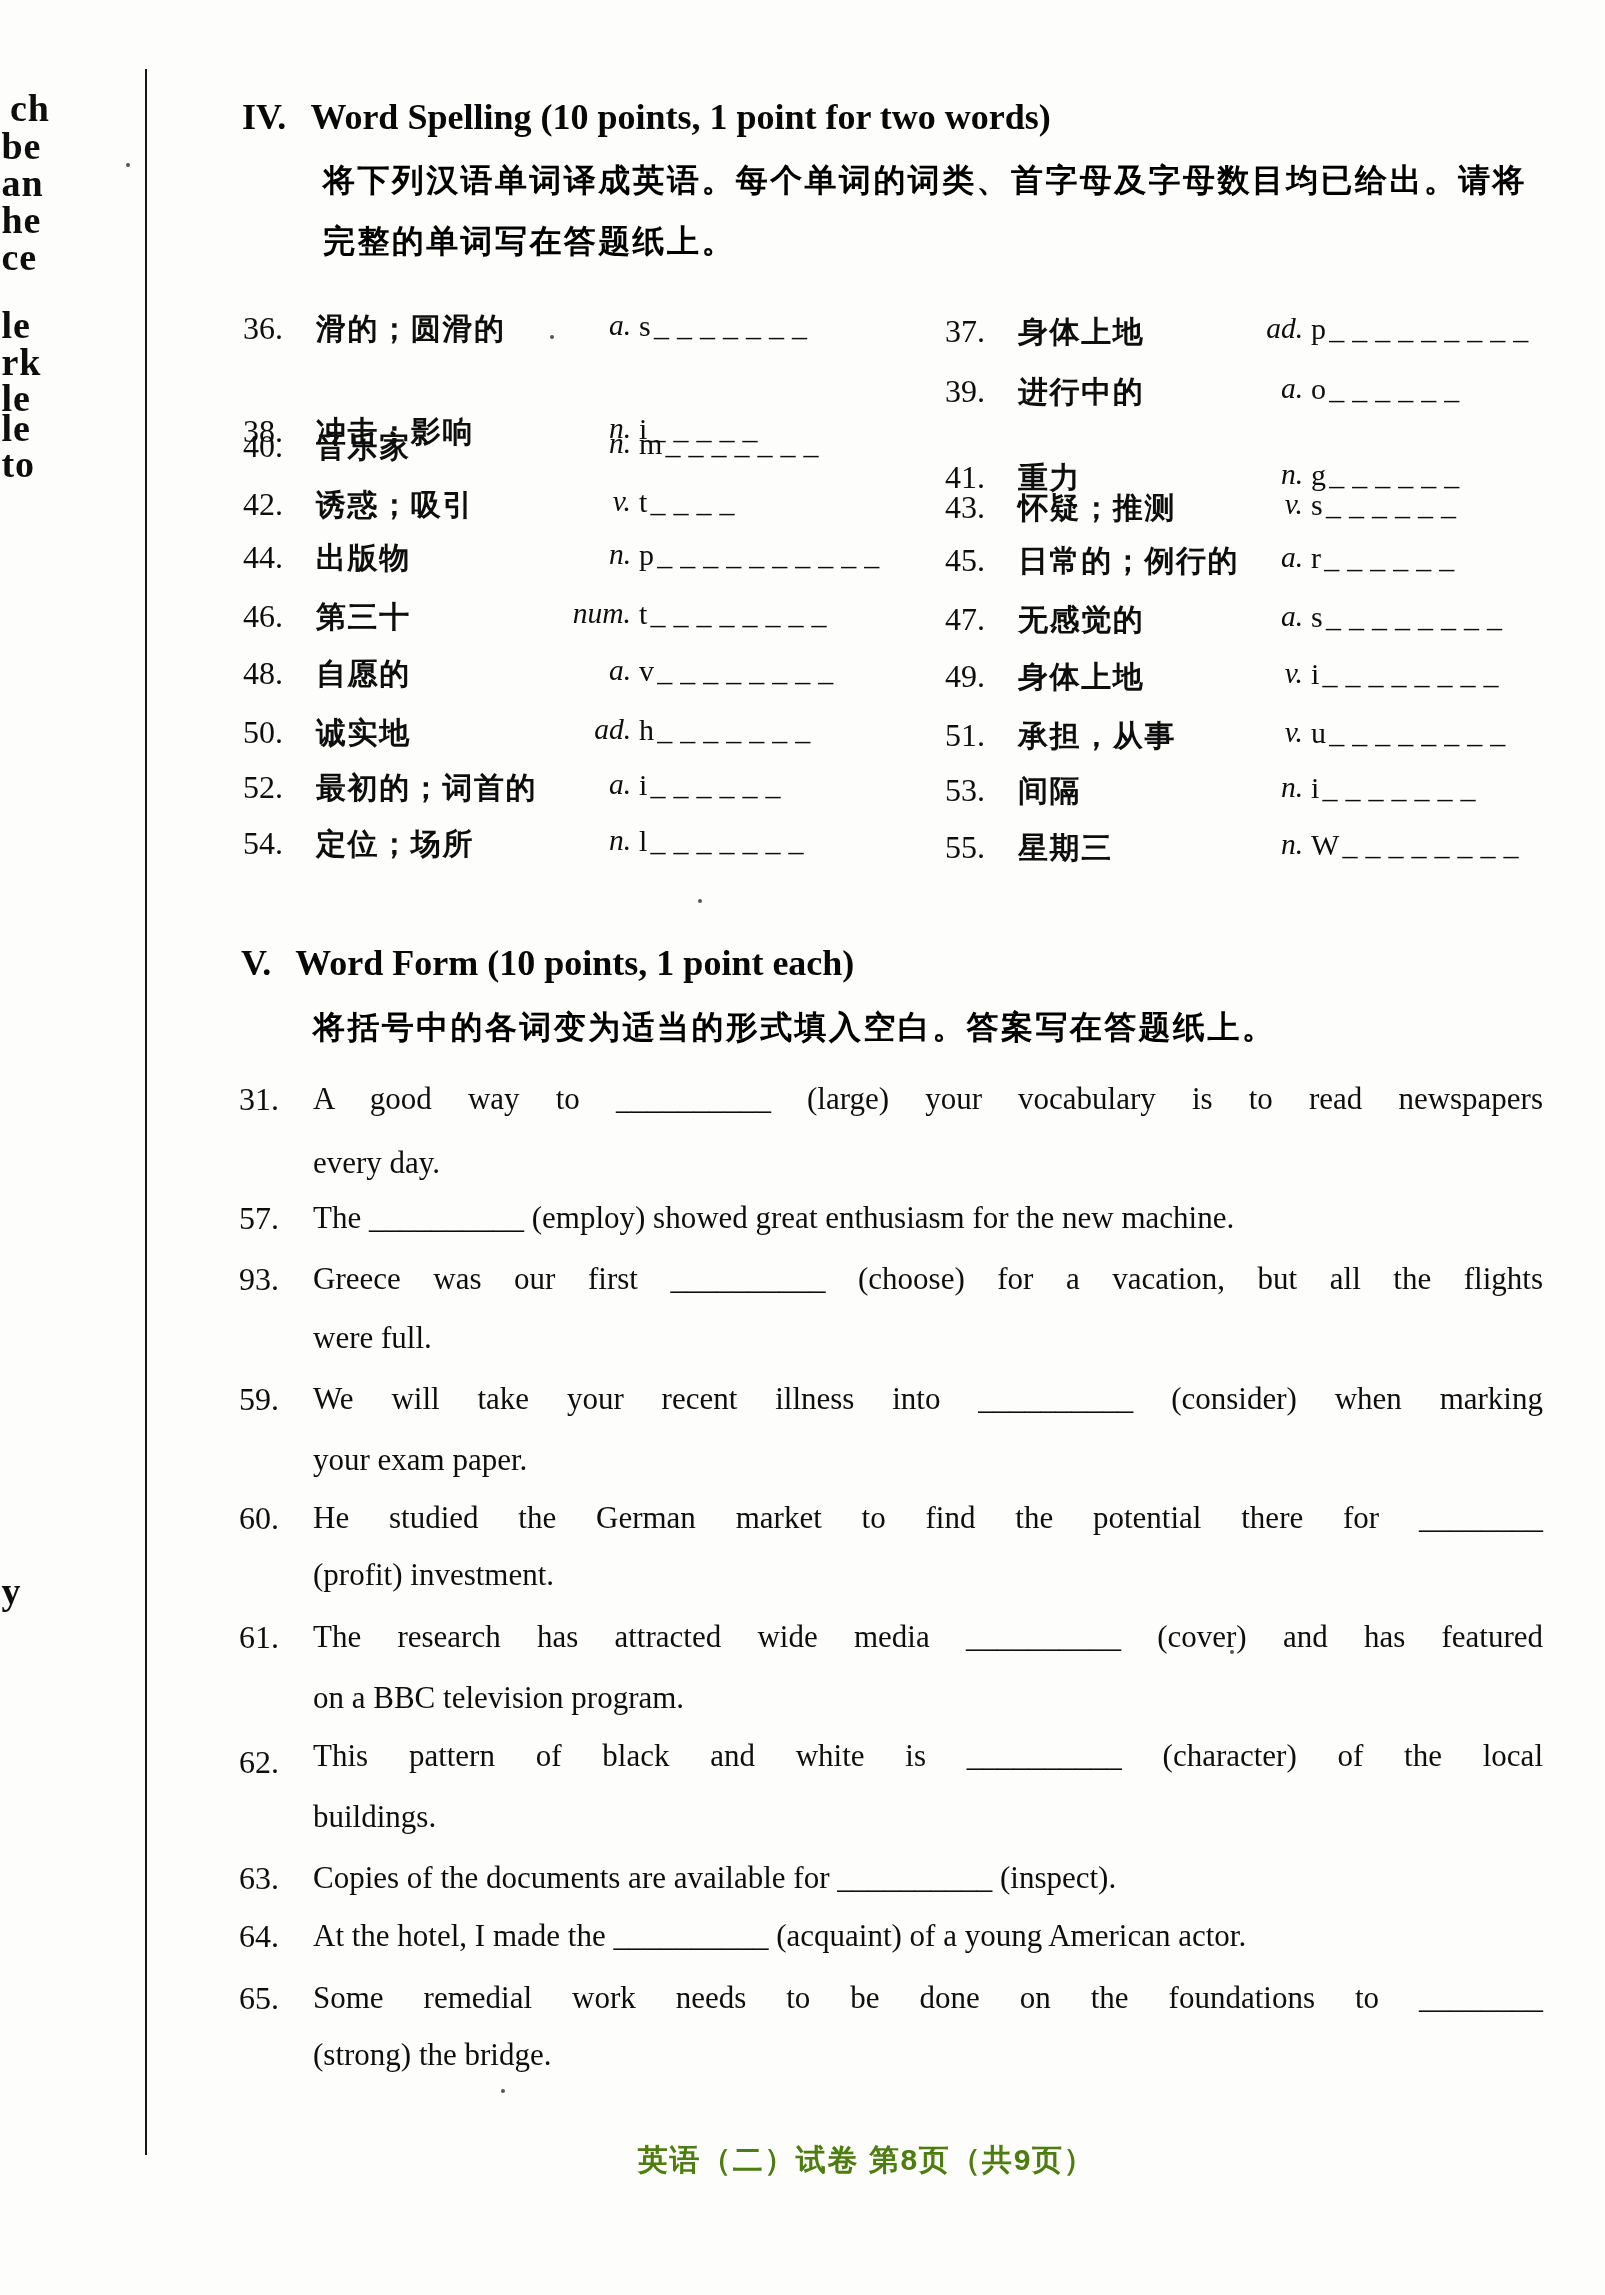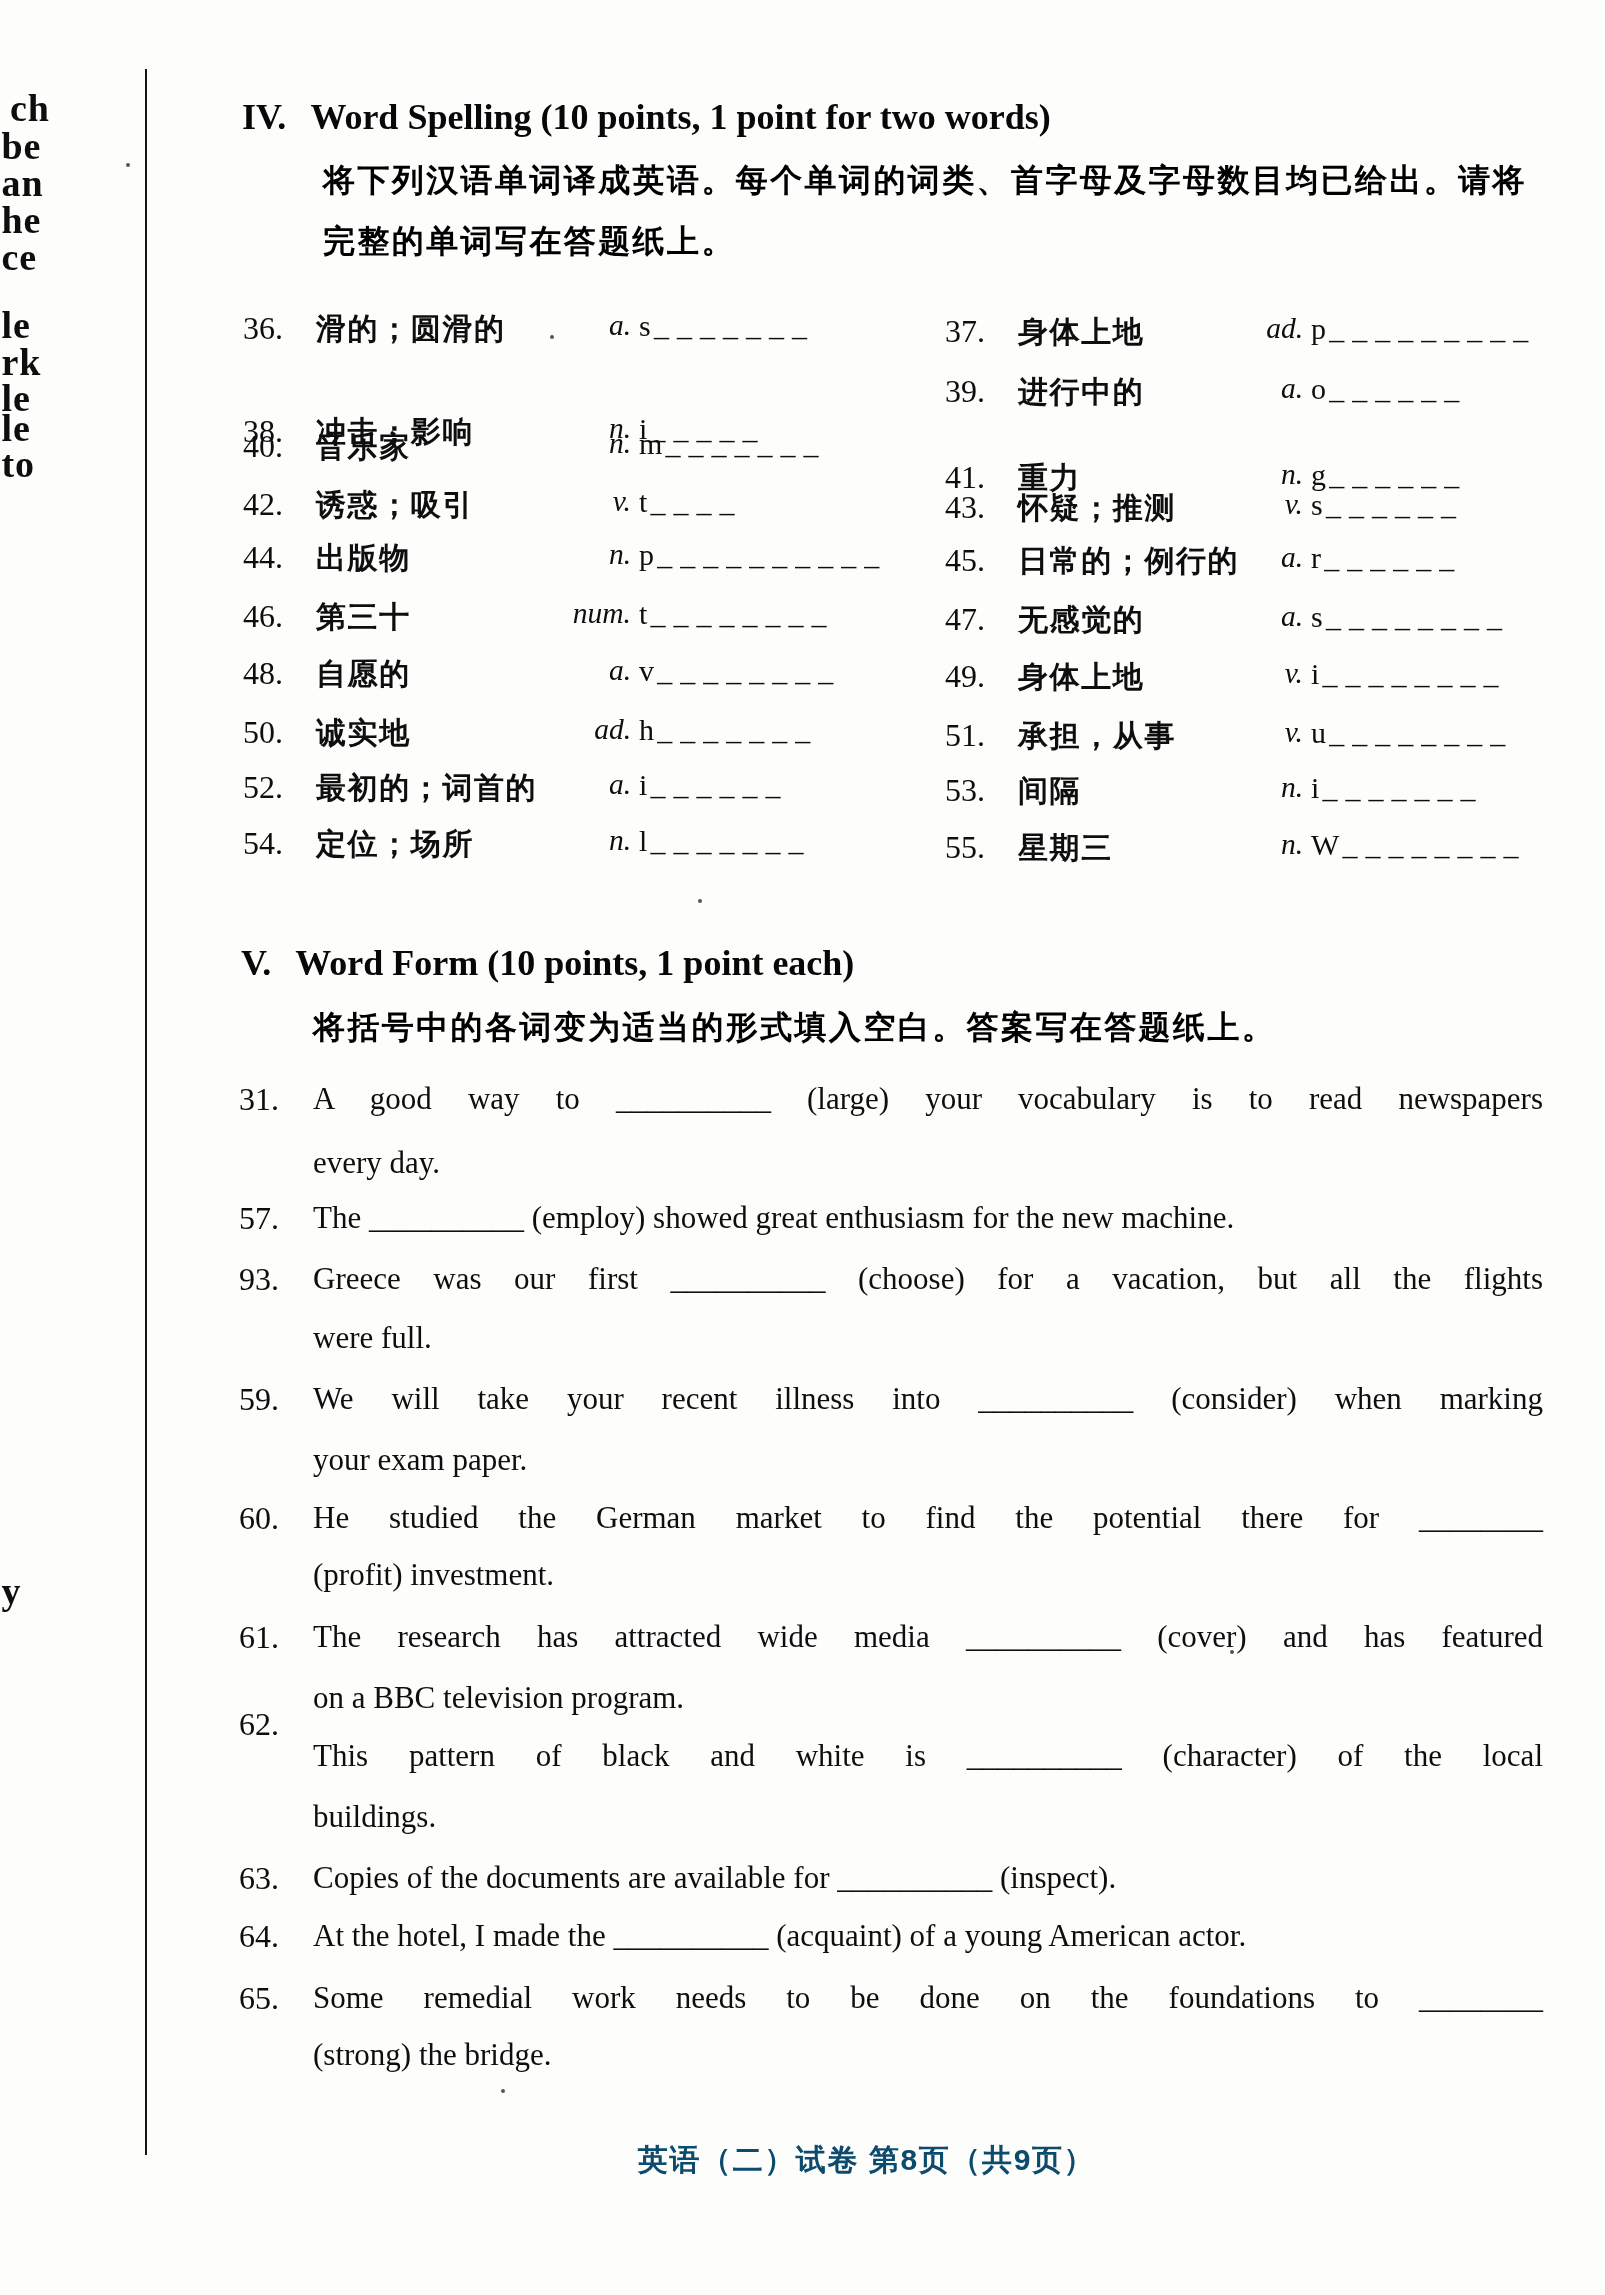--- a/index.html
+++ b/index.html
@@ -24,21 +24,21 @@
   .ws-pos{position:absolute;right:calc(100% + 8px);top:0;font-style:italic;font-size:29.5px;}
   .ws-ltr{font-size:30px;}
   .ws-blank{letter-spacing:8px;margin-left:3.2px;font-size:30px;}
   
   .wf-no{position:absolute;font-size:32px;white-space:nowrap;}
   .wf-line{position:absolute;font-size:31px;white-space:nowrap;}
   .wf-line.j{white-space:normal;text-align:justify;text-align-last:justify;}
   
   .footer{position:absolute;left:0;top:2140px;width:1605px;box-sizing:border-box;padding-left:128px;
           text-align:center;font-size:30px;font-weight:600;letter-spacing:1.6px;
-          font-family:"Liberation Sans","DejaVu Sans",sans-serif;color:#0c4a6e;}
+          font-family:"Liberation Sans","DejaVu Sans",sans-serif;color:#4d7c0f;}
   .speck{position:absolute;width:4px;height:4px;background:#2a2a2a;border-radius:50%;opacity:.8;}
 </style>
 </head>
 <body>
 
 <div class="page">
 
   <div class="vrule"></div>
 
   <div id="frags">
@@ -100,21 +100,21 @@
       <div class="wf-line" style="left: 313px; top: 1320px;">were full.</div>
       <div class="wf-no" style="left: 239px; top: 1381px;">59.</div>
       <div class="wf-line j" style="left: 313px; top: 1381px; width: 1230px;">We will take your recent illness into __________ (consider) when marking</div>
       <div class="wf-line" style="left: 313px; top: 1442px;">your exam paper.</div>
       <div class="wf-no" style="left: 239px; top: 1500px;">60.</div>
       <div class="wf-line j" style="left: 313px; top: 1500px; width: 1230px;">He studied the German market to find the potential there for ________</div>
       <div class="wf-line" style="left: 313px; top: 1557px;">(profit) investment.</div>
       <div class="wf-no" style="left: 239px; top: 1619px;">61.</div>
       <div class="wf-line j" style="left: 313px; top: 1619px; width: 1230px;">The research has attracted wide media __________ (cover) and has featured</div>
       <div class="wf-line" style="left: 313px; top: 1680px;">on a BBC television program.</div>
-      <div class="wf-no" style="left: 239px; top: 1706px;">62.</div>
+      <div class="wf-no" style="left: 239px; top: 1744px;">62.</div>
       <div class="wf-line j" style="left: 313px; top: 1738px; width: 1230px;">This pattern of black and white is __________ (character) of the local</div>
       <div class="wf-line" style="left: 313px; top: 1799px;">buildings.</div>
       <div class="wf-no" style="left: 239px; top: 1860px;">63.</div>
       <div class="wf-line" style="left: 313px; top: 1860px;">Copies of the documents are available for __________ (inspect).</div>
       <div class="wf-no" style="left: 239px; top: 1918px;">64.</div>
       <div class="wf-line" style="left: 313px; top: 1918px;">At the hotel, I made the __________ (acquaint) of a young American actor.</div>
       <div class="wf-no" style="left: 239px; top: 1980px;">65.</div>
       <div class="wf-line j" style="left: 313px; top: 1980px; width: 1230px;">Some remedial work needs to be done on the foundations to ________</div>
       <div class="wf-line" style="left: 313px; top: 2037px;">(strong) the bridge.</div>
     </div>

